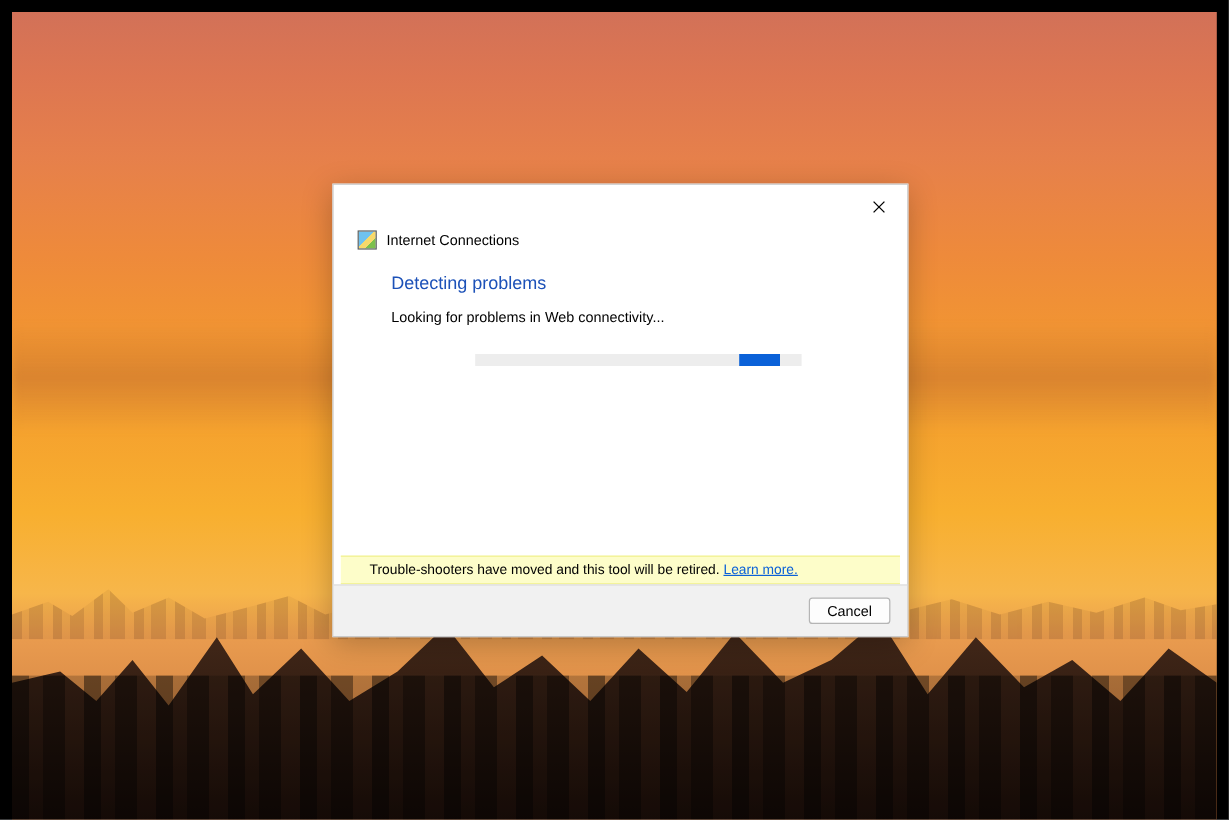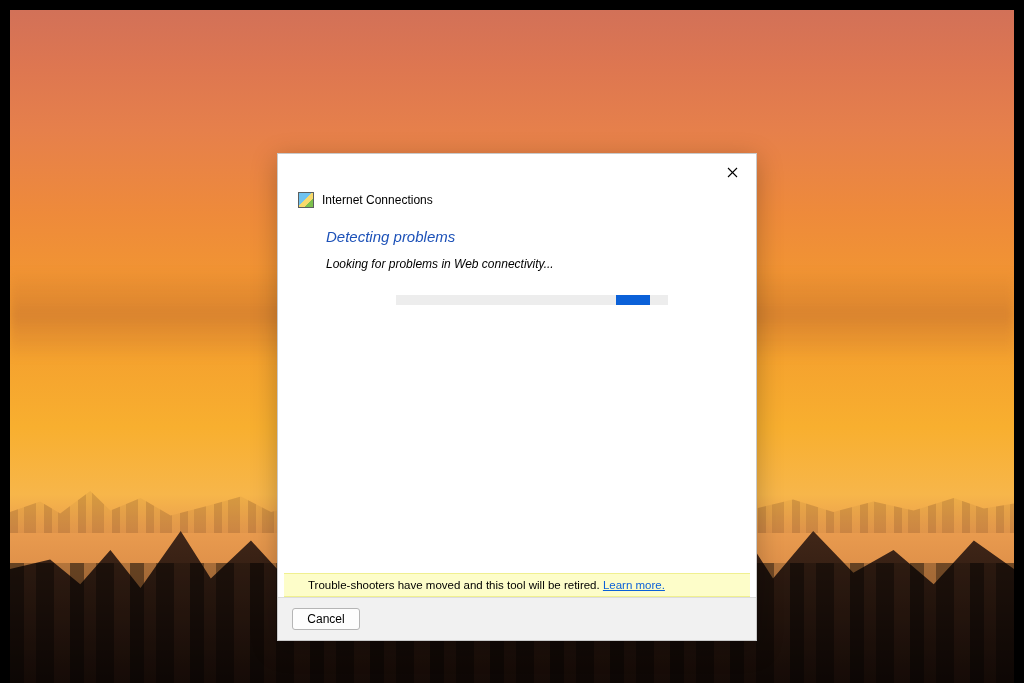--- a/index.html
+++ b/index.html
@@ -73,21 +73,21 @@
   .cloud-band {
     position: absolute; left: 0; right: 0; top: 260px; height: 90px;
     background: linear-gradient(to bottom, rgba(201,120,70,0) 0%, rgba(170,90,50,0.35) 50%, rgba(201,120,70,0) 100%);
     filter: blur(4px);
   }
 
   
   .dialog {
     position: absolute;
     left: 277px; top: 153px;
-    width: 480px; height: 488px;
+    width: 480px; height: 378px;
     background: #ffffff;
     border: 1px solid #c9c9c9;
     box-shadow: 0 6px 24px rgba(0,0,0,0.25);
     font-size: 12px;
     color: #000;
     display: flex;
     flex-direction: column;
   }
   .dlg-top {
     position: relative;
@@ -112,21 +112,20 @@
   .trb-icon {
     width: 16px; height: 16px; position: relative;
     border: 1px solid #5b5f5f;
     background: linear-gradient(135deg, #6fc2ef 0 45%, #f7d96b 45% 70%, #7cc04d 70% 100%);
   }
   .dlg-header-title { font-size: 12px; color: #000; }
 
   .dlg-body {
     padding: 20px 48px 10px 48px;
     flex: 1 1 auto;
-    font-style: italic;
   }
   .step-title {
     color: #1c51b8;
     font-size: 15px;
     font-weight: 400;
     margin-bottom: 12px;
   }
   .step-desc {
     font-size: 12px;
     color: #000;
@@ -156,21 +155,21 @@
     font-size: 11.5px;
     color: #000;
     flex-shrink: 0;
   }
   .notice-bar a { color: #0b61d8; text-decoration: underline; cursor: default; }
 
   .dlg-footer {
     background: #f1f1f1;
     border-top: 1px solid #dcdcdc;
     padding: 10px 14px;
-    display: flex; 
+    display: flex; justify-content: flex-end;
     flex-shrink: 0;
   }
   .btn {
     min-width: 68px;
     padding: 3px 14px;
     font-size: 12px;
     background: #fdfdfd;
     border: 1px solid #b5b5b5;
     border-radius: 3px;
     cursor: default;

